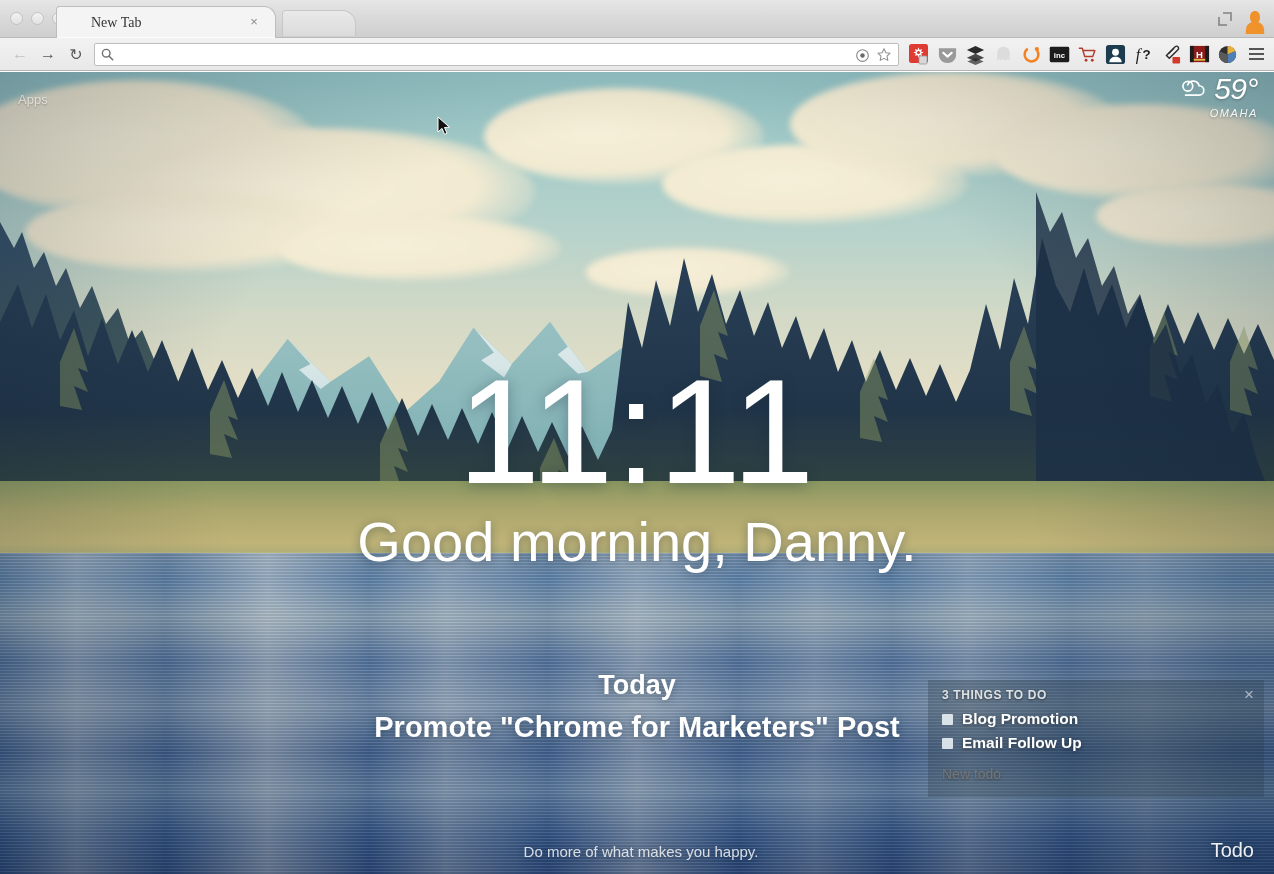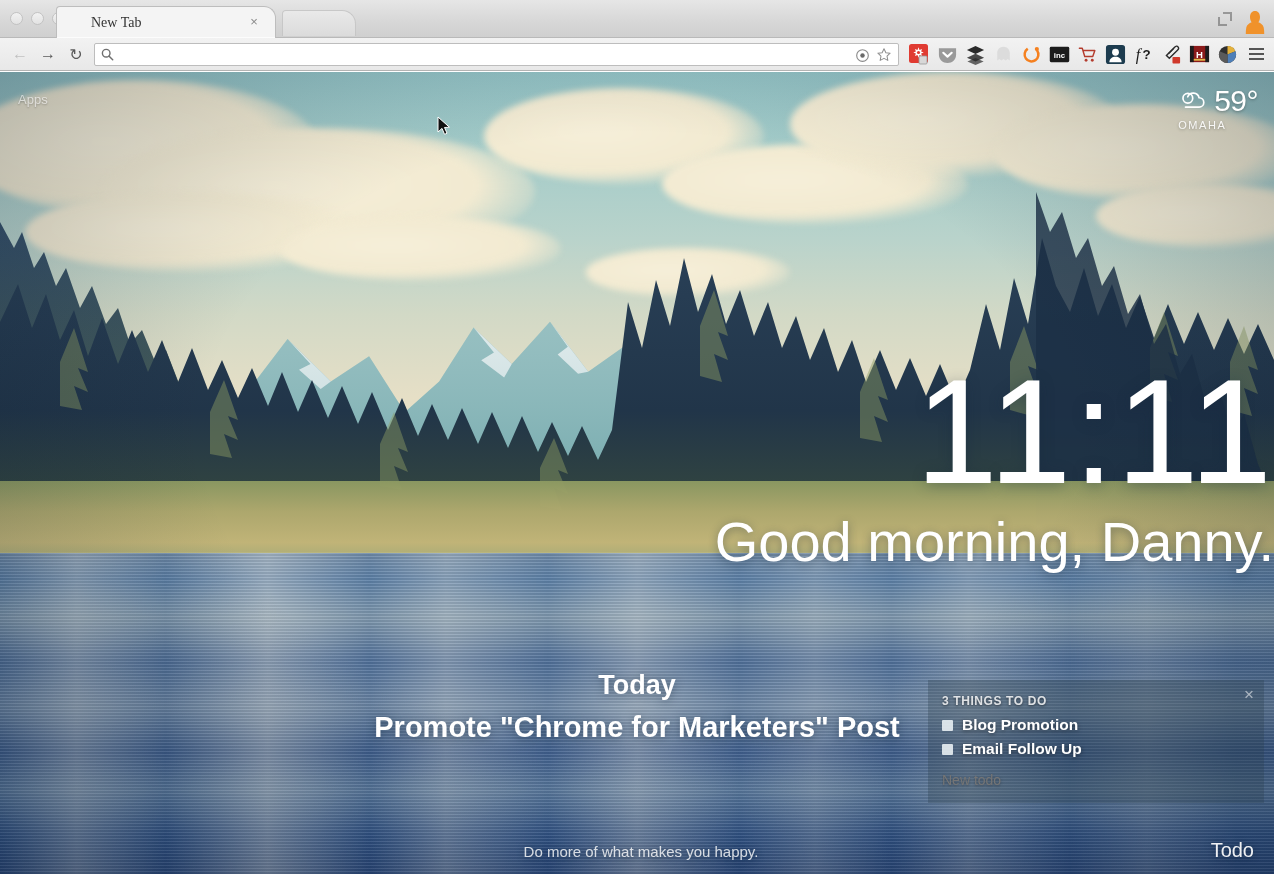--- a/index.html
+++ b/index.html
@@ -186,31 +186,32 @@
   .overlay { position: absolute; inset: 0; }
 
   .apps-link {
     position: absolute; left: 18px; top: 20px;
     font-size: 13px; color: rgba(255,255,255,.62);
     text-shadow: 0 1px 2px rgba(0,0,0,.28);
     cursor: pointer;
   }
 
   .weather {
-    position: absolute; right: 16px; top: 12px;
-    color: #fff; cursor: pointer;
+    position: absolute; right: 16px; top: 0;
+    text-align: right; color: #fff; cursor: pointer;
     text-shadow: 0 1px 3px rgba(0,0,0,.3);
+    font-style: italic;
   }
   .weather-row { display: flex; align-items: center; justify-content: flex-end; gap: 6px; }
   .weather-temp { font-size: 30px; font-weight: 300; letter-spacing: -0.5px; }
   .weather-city { font-size: 11px; letter-spacing: 1.6px; color: rgba(255,255,255,.9); margin-top: 1px; }
 
   .center-stack {
     position: absolute; left: 0; right: 0; top: 290px;
-    text-align: right; color: #fff;
+    text-align: center; color: #fff;
   }
   .clock {
     font-size: 148px; font-weight: 300; line-height: .95;
     letter-spacing: 2px;
     text-shadow: 0 2px 14px rgba(20,40,60,.35);
   }
   .greeting {
     font-size: 56px; font-weight: 300; margin-top: 6px;
     text-shadow: 0 2px 10px rgba(20,40,60,.4);
   }
@@ -242,21 +243,21 @@
     font-size: 20px; color: rgba(255,255,255,.92);
     text-shadow: 0 1px 6px rgba(10,30,50,.6);
     cursor: pointer;
   }
 
   
   .todo-panel {
     position: absolute; right: 10px; top: 608px;
     width: 336px;
     background: rgba(40,58,74,.30);
-    padding: 14px 14px 14px 14px;
+    padding: 8px 14px 14px 14px;
     color: #fff;
   }
   .todo-head {
     font-size: 12px; letter-spacing: .6px; font-weight: bold;
     color: rgba(255,255,255,.82);
     text-shadow: 0 1px 3px rgba(0,0,0,.5);
     margin-bottom: 8px;
   }
   .todo-close {
     position: absolute; right: 10px; top: 6px;

